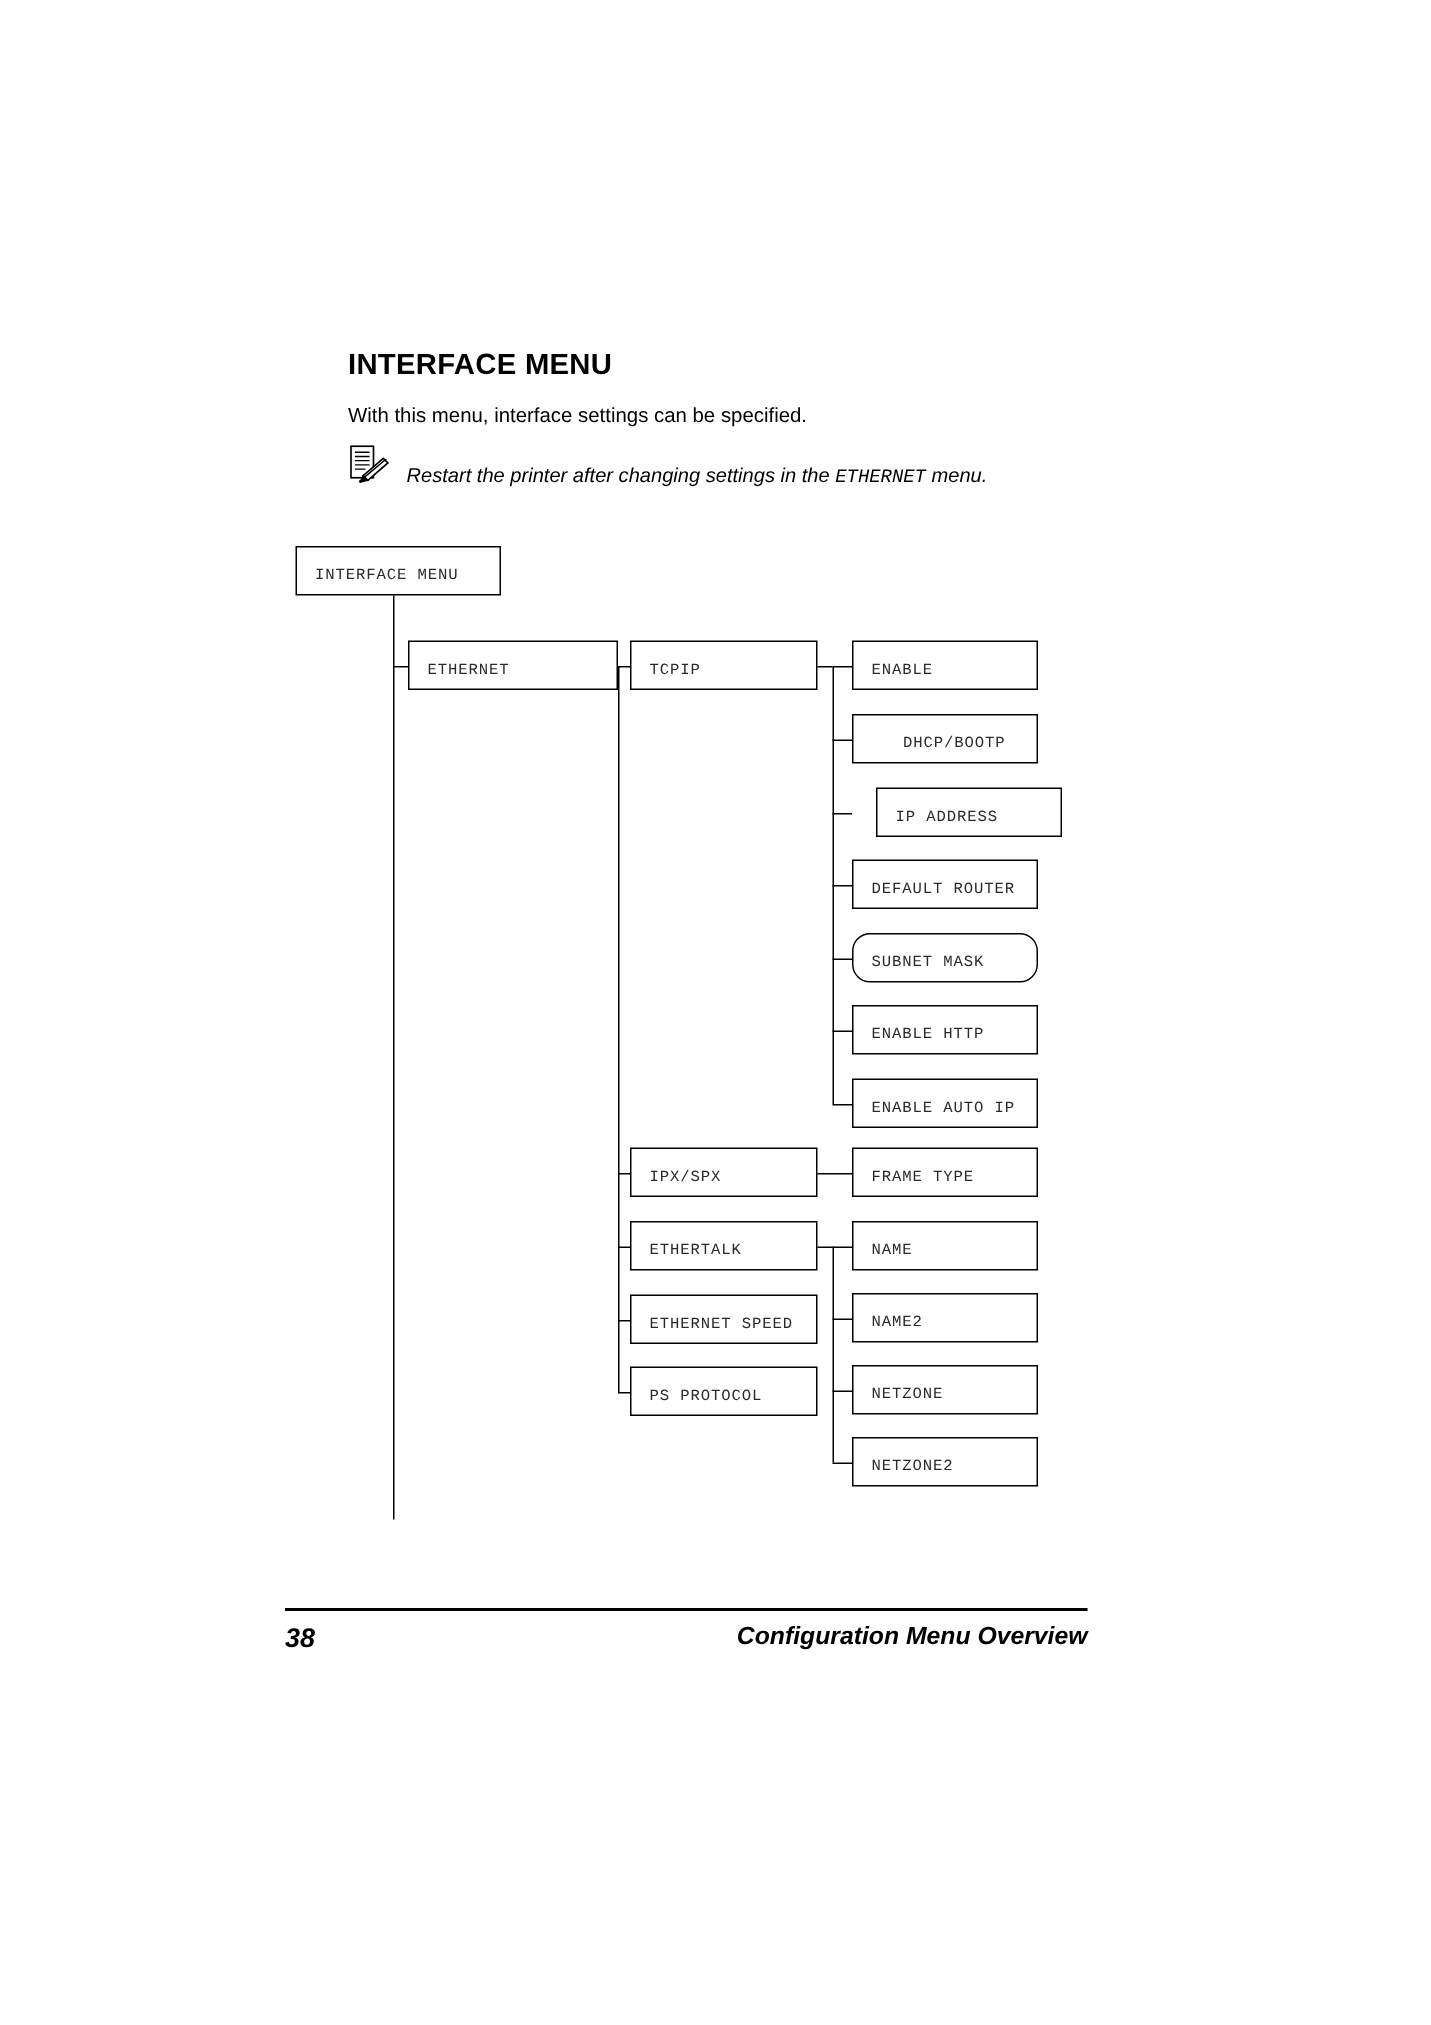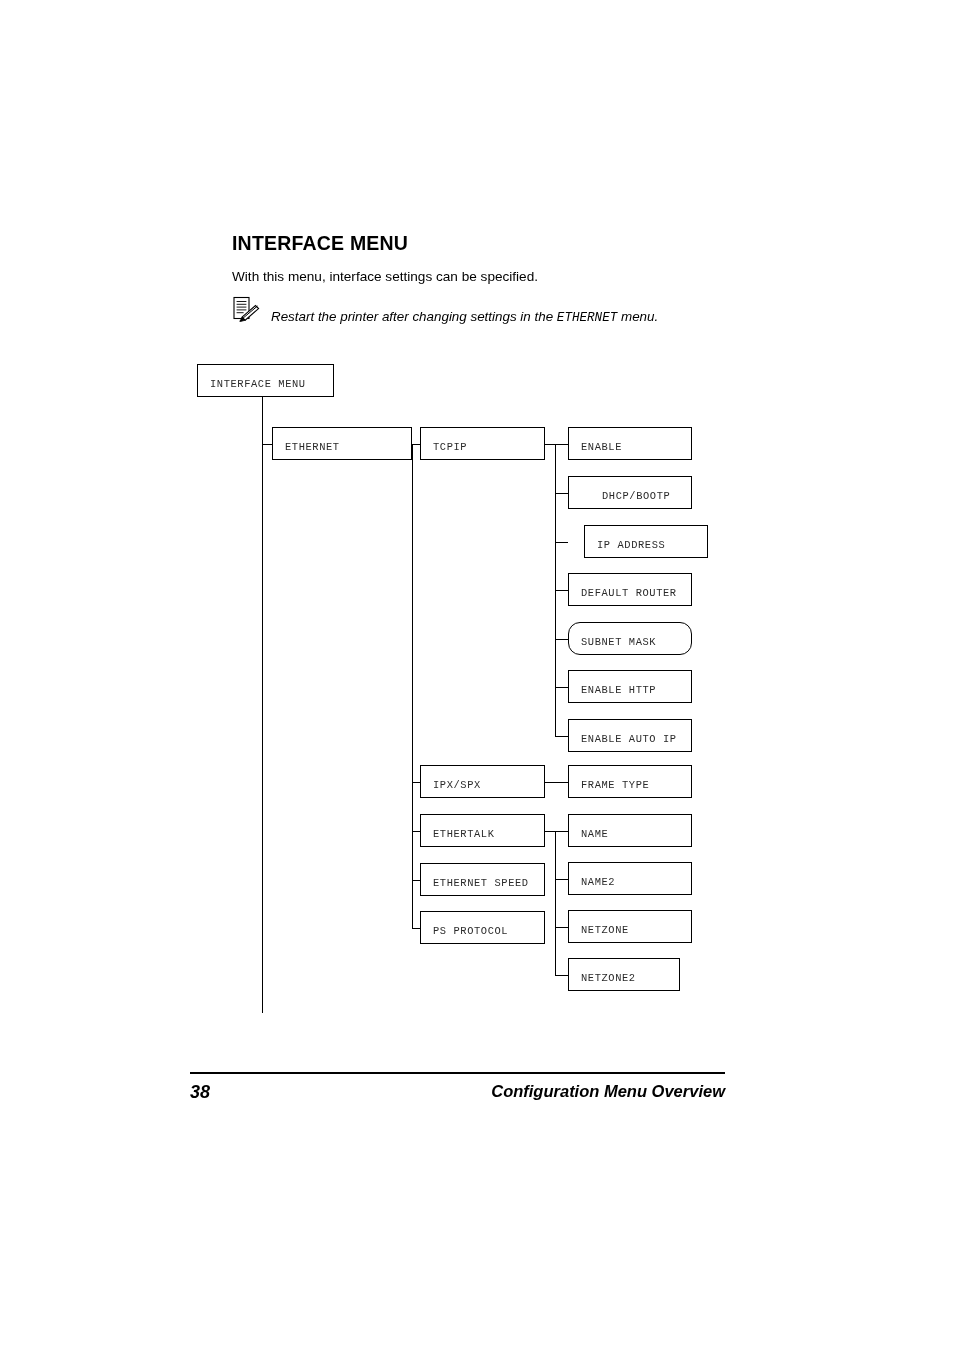--- a/index.html
+++ b/index.html
@@ -192,21 +192,21 @@
     </div>
     <div class="node" style="left: 568px; top: 814px; width: 124px; height: 33px;">
       <span>NAME</span>
     </div>
     <div class="node" style="left: 568px; top: 862px; width: 124px; height: 33px;">
       <span>NAME2</span>
     </div>
     <div class="node" style="left: 568px; top: 910px; width: 124px; height: 33px;">
       <span>NETZONE</span>
     </div>
-    <div class="node" style="left: 568px; top: 958px; width: 112px; height: 33px;">
+    <div class="node" style="left: 568px; top: 958px; width: 124px; height: 33px;">
       <span>NETZONE2</span>
     </div>
     <div class="line v" style="left: 262px; top: 397px; height: 616px;"></div>
     <div class="line h" style="left: 262px; top: 443.5px; width: 10px;"></div>
     <div class="line v" style="left: 412px; top: 443.5px; height: 484px;"></div>
     <div class="line h" style="left: 412px; top: 443.5px; width: 8px;"></div>
     <div class="line h" style="left: 412px; top: 781.5px; width: 8px;"></div>
     <div class="line h" style="left: 412px; top: 830.5px; width: 8px;"></div>
     <div class="line h" style="left: 412px; top: 879.5px; width: 8px;"></div>
     <div class="line h" style="left: 412px; top: 927.5px; width: 8px;"></div>

